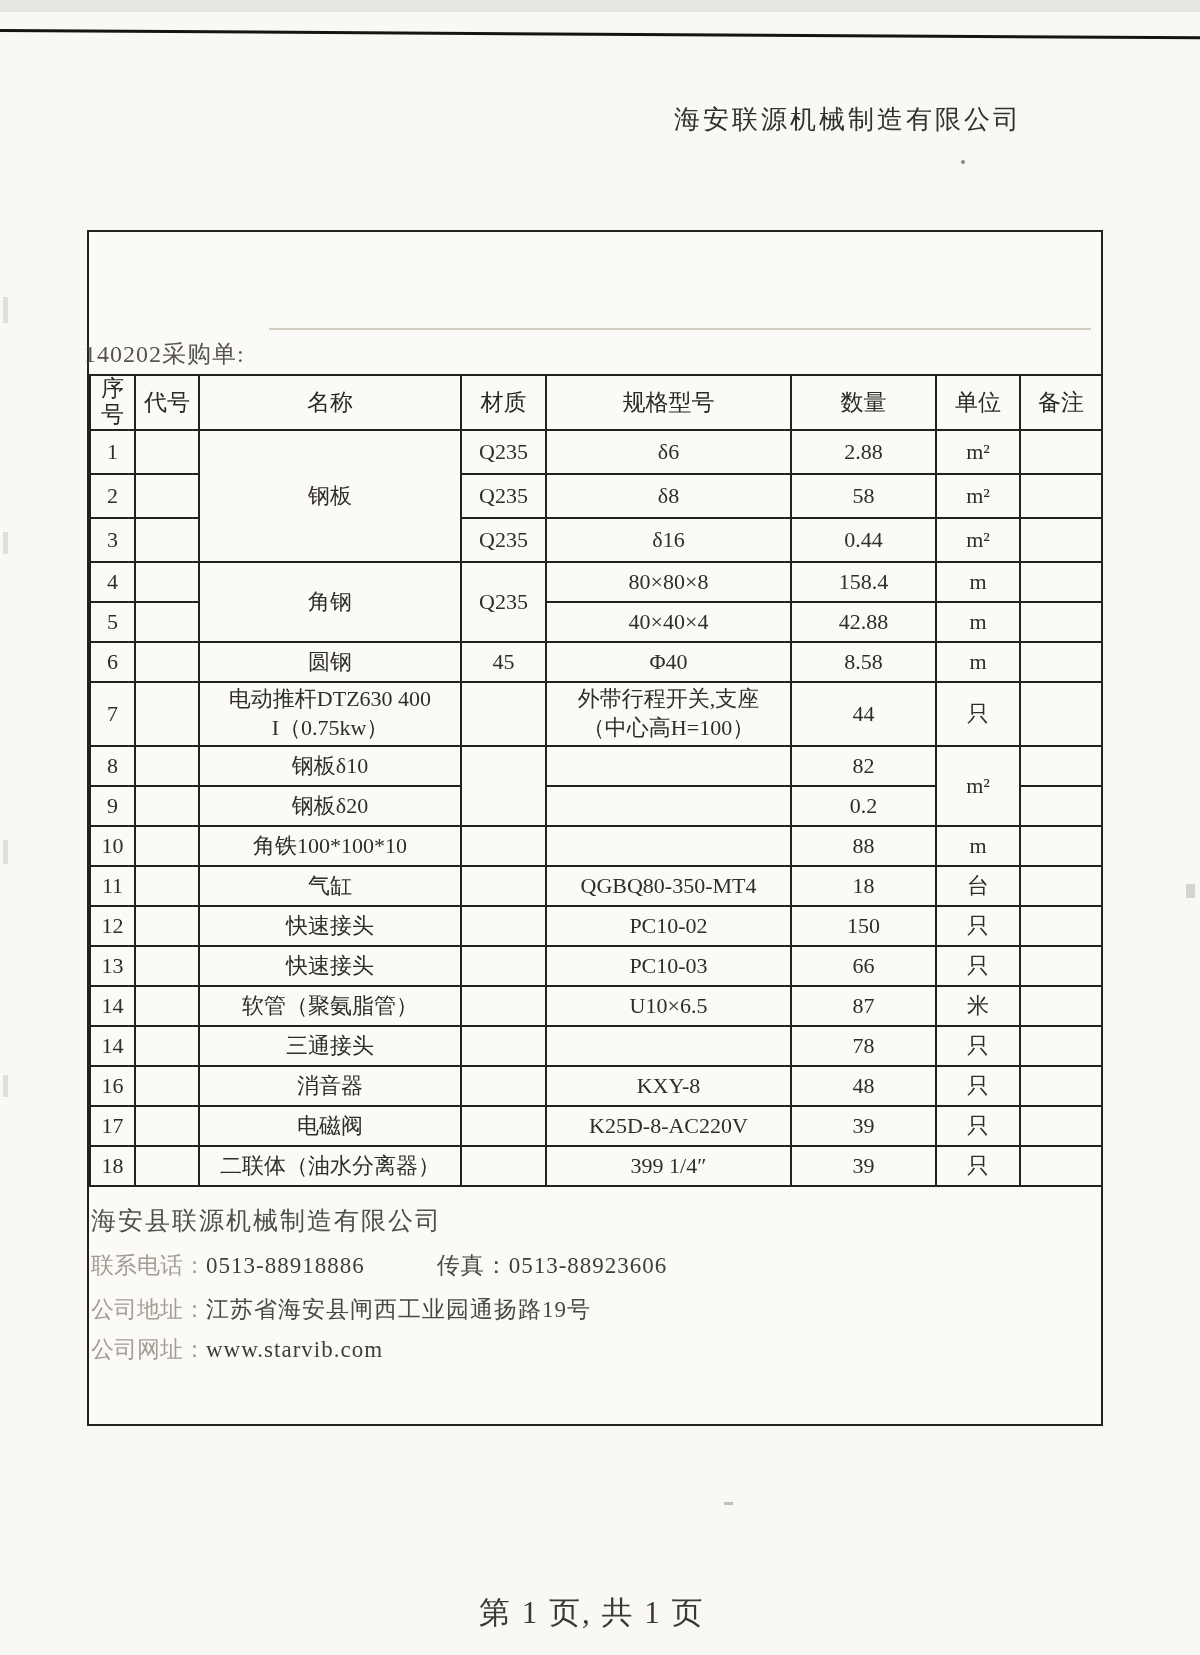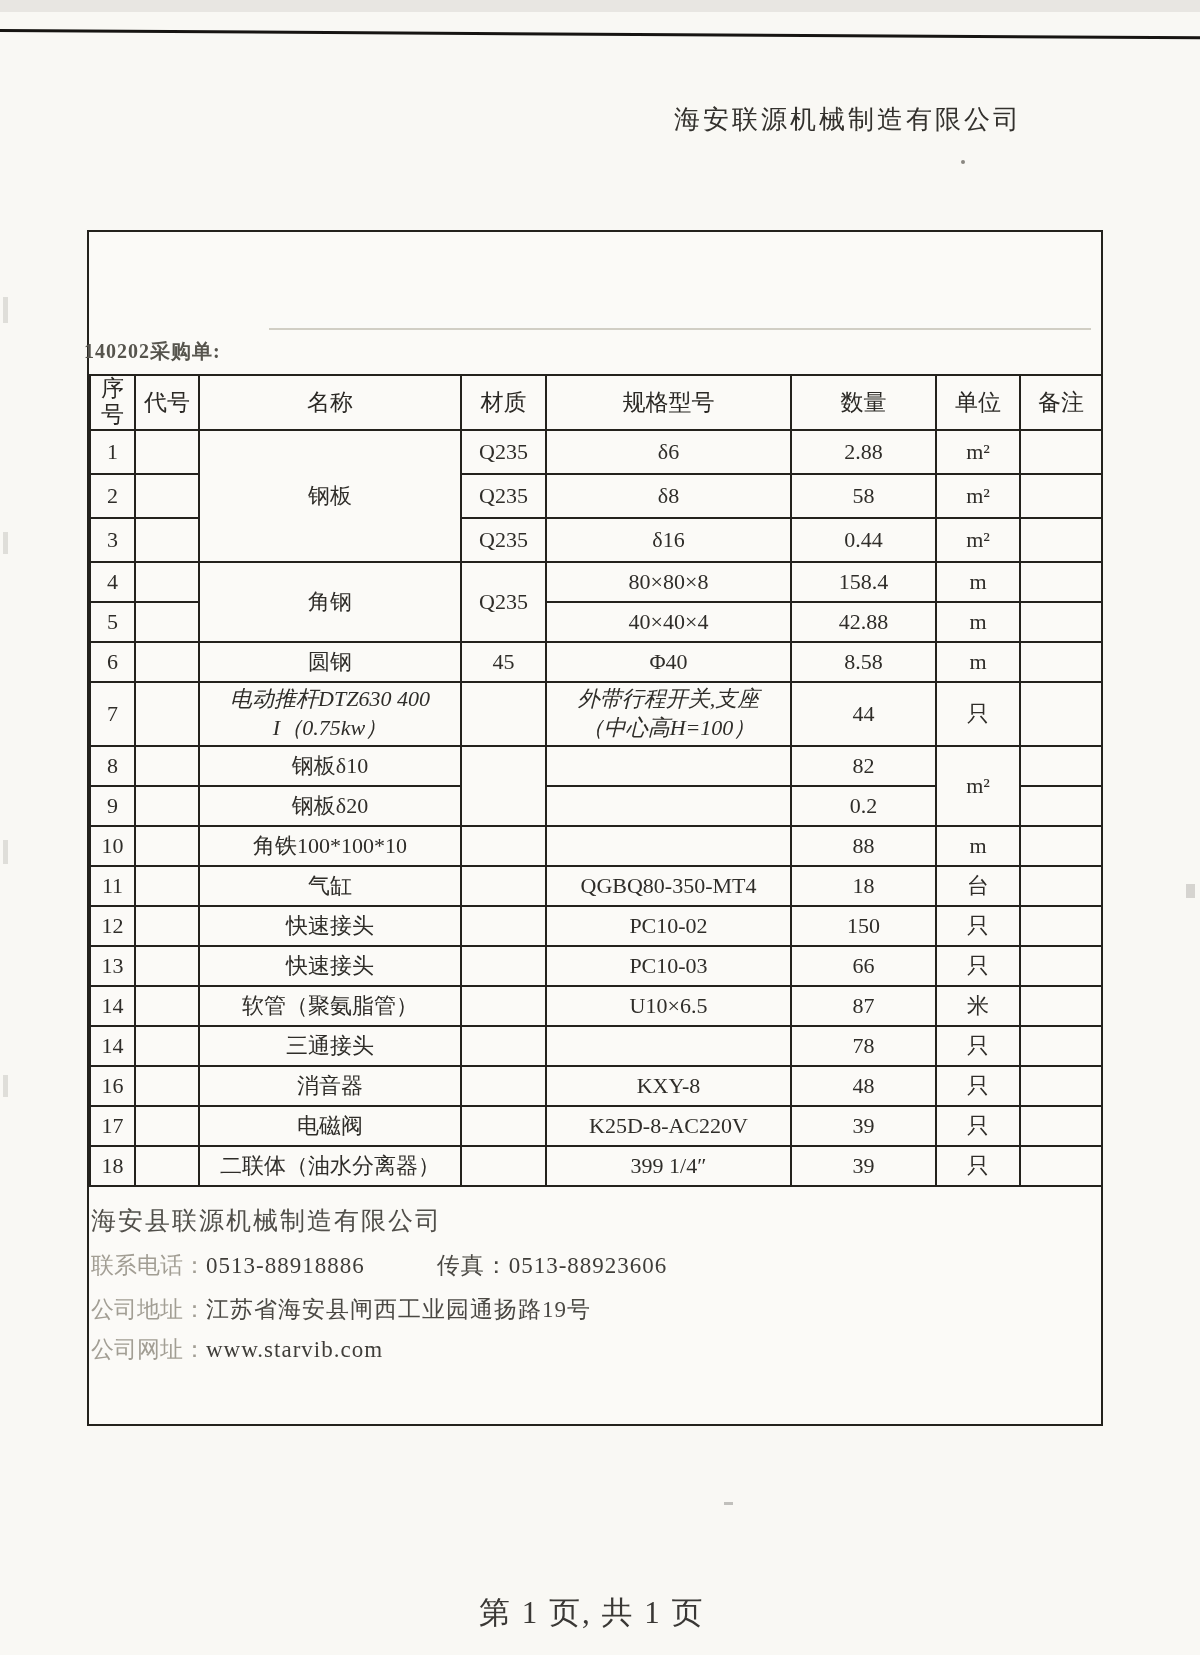--- a/index.html
+++ b/index.html
@@ -26,40 +26,40 @@
   .outer-box {
     position:absolute; left:87px; top:218px; width:1012px; height:1192px;
     border:2px solid #24221d; background:#fbfaf7;
   }
   .faint-rule {
     position:absolute; left:180px; top:96px; width:822px; height:2px;
     background:#c9c5bb; opacity:.85;
   }
   .doc-label {
     position:absolute; left:-5px; top:106px;
-    font-size:20px; color:#56544d; letter-spacing:1px; white-space:nowrap;font-weight:bold;
+    font-size:24px; color:#56544d; letter-spacing:1px; white-space:nowrap;
   }
   
   table.po {
     position:absolute; left:0; top:142px; width:1012px;
     border-collapse:collapse; table-layout:fixed;
   }
   table.po th, table.po td {
     border:2px solid #24221d; text-align:center; vertical-align:middle;
     padding:0 2px; overflow:hidden; font-weight:normal;
   }
   table.po th { font-size:23px; color:#2b2925; }
   table.po td { font-size:22px; color:#2f2d29; }
   th.h-seq { font-size:22px; line-height:1.15; word-break:break-all; padding:0 9px; }
   tr.rh-head { height:48px; }
   tr.rh-a { height:44px; }
   tr.rh-b { height:40px; }
   tr.rh-c { height:64px; }
   tr.rh-d { height:40px; }
-  td.multiline { white-space:pre-line; line-height:1.3; font-size:21px;font-style:italic; }
+  td.multiline { white-space:pre-line; line-height:1.3; font-size:21px; }
   td.unit-cell { font-size:21px; }
   
   .company-name {
     position:absolute; left:2px; top:972px;
     font-size:25px; letter-spacing:2px; color:#504e49; white-space:nowrap;
   }
   .contact-line { position:absolute; left:2px; font-size:23px; white-space:nowrap; }
   .contact-line .lbl { color:#a29e94;font-family:Liberation Serif, serif; }
   .contact-line .val { color:#3f3d39; letter-spacing:1px;text-align:right; }
   .contact-line .val2 { color:#4a4843; letter-spacing:1px; }

